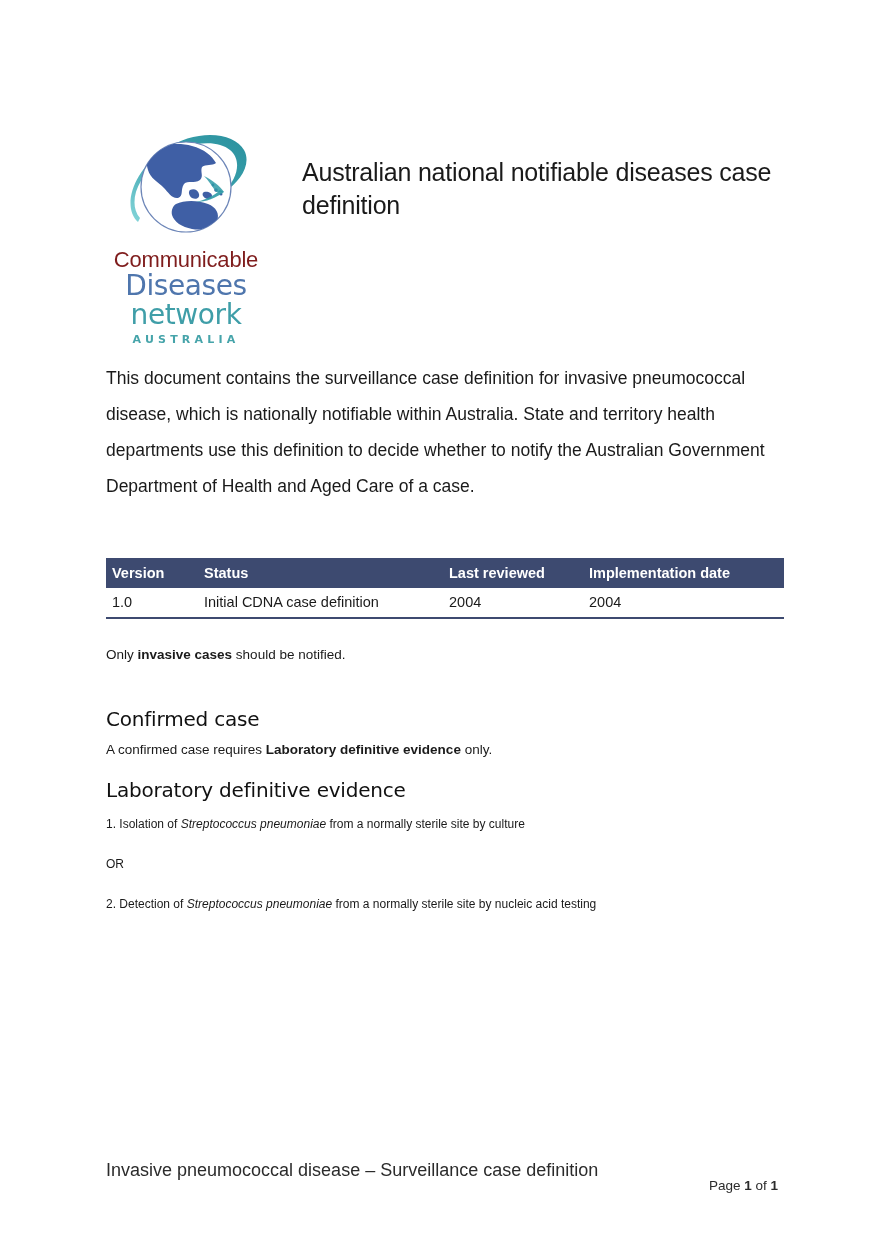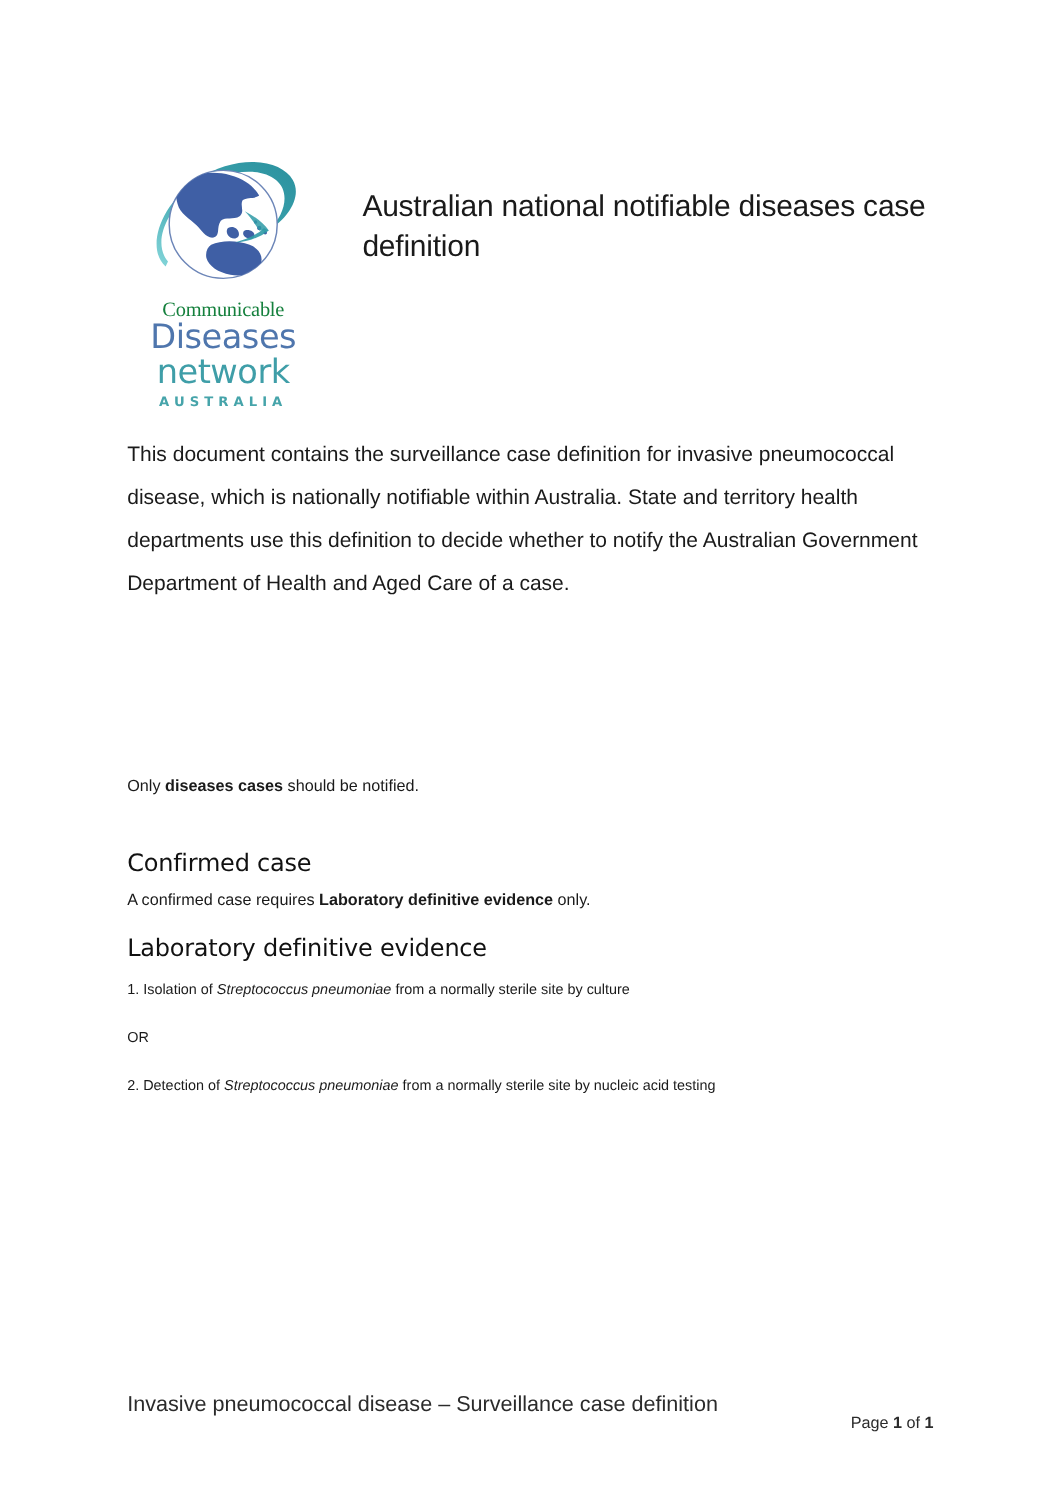--- a/index.html
+++ b/index.html
@@ -37,24 +37,24 @@
     padding-top: 2px;
   }
   .globe-wrap {
     width: 132px;
     height: 118px;
     position: relative;
   }
   .globe-wrap svg { display: block; }
 
   .logo-word-1 {
-    font-family: Liberation Serif, serif;
-    font-size: 17px;
-    font-weight: 400;
-    color: #15803d;
+    font-family: Liberation Sans, sans-serif;
+    font-size: 22px;
+    font-weight: 400;
+    color: #7f1d1d;
     line-height: 1.0;
     margin-top: 1px;
     letter-spacing: -0.2px;
   }
   .logo-word-2 {
     font-family: "DejaVu Sans", sans-serif;
     font-size: 28px;
     font-weight: 400;
     color: #4f76ad;
     line-height: 1.05;
@@ -270,23 +270,41 @@
       <div class="logo-word-4">AUSTRALIA</div>
     </div>
 
     <div class="title-block">
       <div class="doc-subtitle">Australian national notifiable diseases case definition</div>
     </div>
   </div>
 
   <div class="intro">This document contains the surveillance case definition for invasive pneumococcal disease, which is nationally notifiable within Australia. State and territory health departments use this definition to decide whether to notify the Australian Government Department of Health and Aged Care of a case.</div>
 
+  <table class="version-table">
+    <thead>
+      <tr>
+        <th class="col-version">Version</th>
+        <th class="col-status">Status</th>
+        <th class="col-last">Last reviewed</th>
+        <th class="col-impl">Implementation date</th>
+      </tr>
+    </thead>
+    <tbody>
+      <tr>
+        <td>1.0</td>
+        <td>Initial CDNA case definition</td>
+        <td>2004</td>
+        <td>2004</td>
+      </tr>
+    </tbody>
+  </table>
 
   <div class="section sec-reporting">
-    <p class="body-sm"><span>Only </span><b>diseases cases</b><span> should be notified.</span></p>
+    <p class="body-sm"><span>Only </span><b>invasive cases</b><span> should be notified.</span></p>
   </div>
 
   <div class="section sec-confirmed">
     <h2 class="h2">Confirmed case</h2>
     <p class="body-sm"><span>A confirmed case requires </span><b>Laboratory definitive evidence</b><span> only.</span></p>
   </div>
 
   <div class="section sec-lab">
     <h2 class="h2">Laboratory definitive evidence</h2>
 

